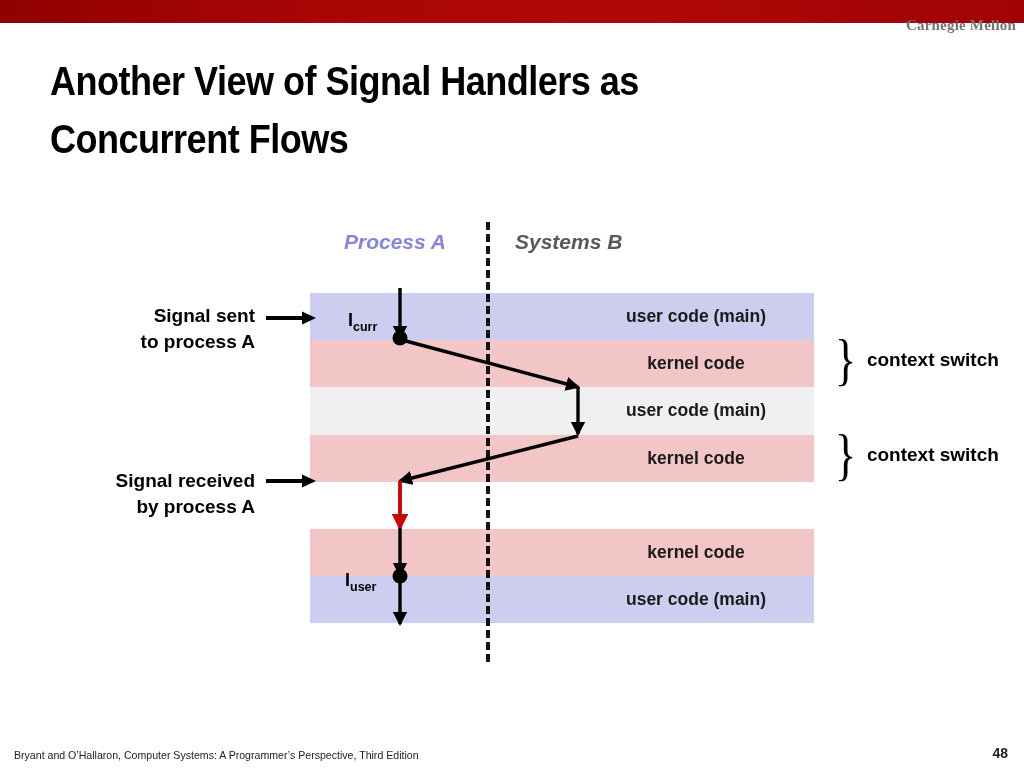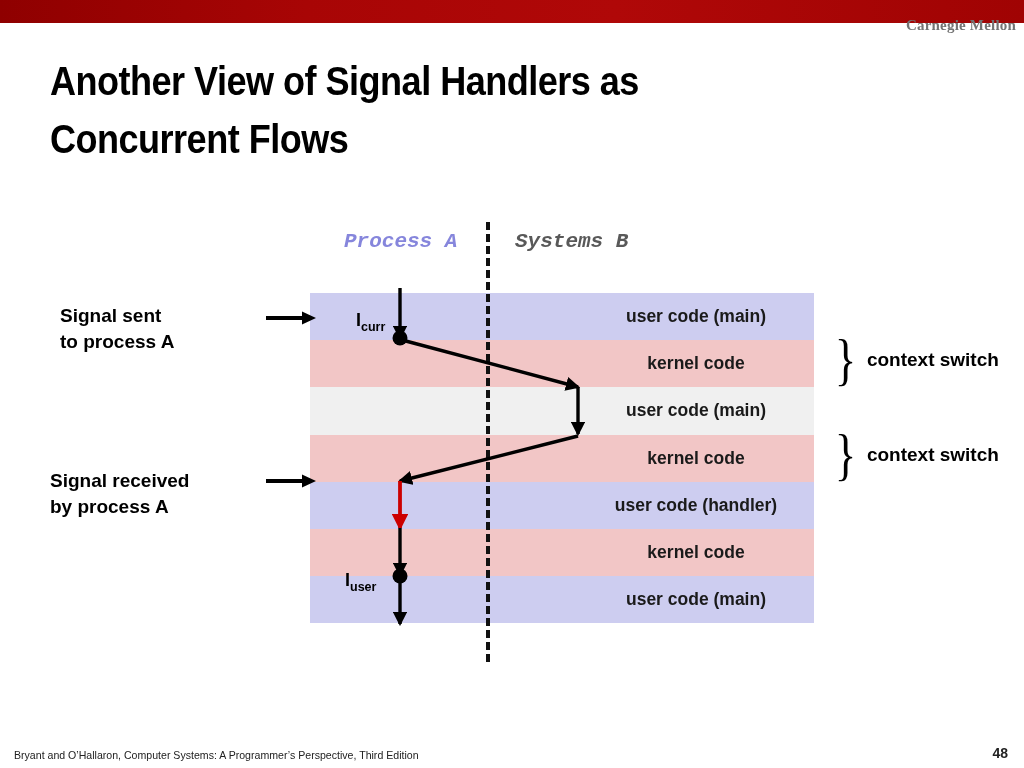--- a/index.html
+++ b/index.html
@@ -49,21 +49,21 @@
     line-height: 58px;
     letter-spacing: -0.6px;
     transform: scaleX(0.88);
     transform-origin: left top;
     white-space: pre-line;
   }
 
   
   .process-label {
     position: absolute;
-    font-family: Liberation Mono, monospace;
+    font-family: Liberation Sans, sans-serif;
     font-weight: bold;
     font-style: italic;
     font-size: 21px;
     white-space: nowrap;
   }
   #process-a-label {
     left: 344px;
     top: 230px;
     color: #8686dc;
   }
@@ -112,21 +112,21 @@
     left: 486px;
     top: 222px;
     width: 0;
     height: 440px;
     border-left: 4px dashed #111111;
   }
 
   
   .callout {
     position: absolute;
-    text-align: left;
+    text-align: right;
     color: #000000;
     font-family: "Liberation Sans", sans-serif;
     font-weight: bold;
     font-size: 19px;
     line-height: 26px;
     white-space: pre-line;
   }
   #callout-sent { left: 60px; top: 303px; width: 195px; }
   #callout-received { left: 50px; top: 468px; width: 205px; }
 
@@ -169,21 +169,21 @@
     font-family: "Liberation Sans", sans-serif;
     font-weight: bold;
     font-size: 18px;
     color: #000000;
     white-space: nowrap;
   }
   .instr-label sub {
     font-size: 12.5px;
     font-weight: bold;
   }
-  #instr-curr { left: 348px; top: 310px; margin-left: 8px; }
+  #instr-curr { left: 348px; top: 310px; }
   #instr-next { left: 345px; top: 570px; }
 
   
   #flow-overlay {
     position: absolute;
     left: 0; top: 0;
     width: 1024px;
     height: 768px;
     pointer-events: none;
   }
@@ -227,23 +227,20 @@
     <div class="band-label">user code (main)</div>
   </div>
   <div class="band" style="top: 47.2px; background: rgb(242, 198, 198);">
     <div class="band-label">kernel code</div>
   </div>
   <div class="band" style="top: 94.4px; background: rgb(240, 240, 240);">
     <div class="band-label">user code (main)</div>
   </div>
   <div class="band" style="top: 141.6px; background: rgb(242, 198, 198);">
     <div class="band-label">kernel code</div>
-  </div>
-  <div class="band" style="top: 188.8px; background: rgb(205, 205, 240);">
-    <div class="band-label">user code (handler)</div>
   </div>
   <div class="band" style="top: 236px; background: rgb(242, 198, 198);">
     <div class="band-label">kernel code</div>
   </div>
   <div class="band" style="top: 283.2px; background: rgb(205, 205, 240);">
     <div class="band-label">user code (main)</div>
   </div>
 </div>
 
 <div id="process-divider"></div>

